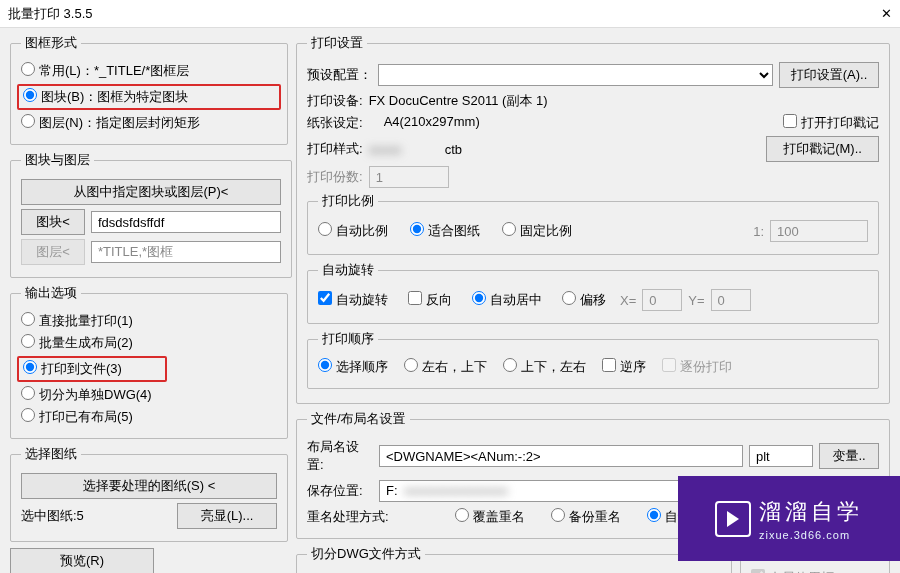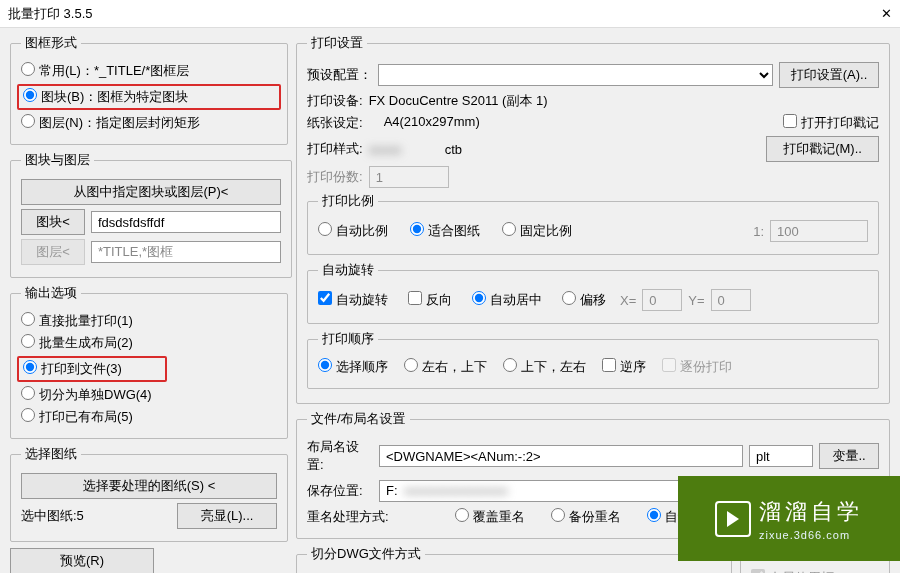--- a/index.html
+++ b/index.html
@@ -15,21 +15,21 @@
 .row { display: flex; align-items: center; gap: 6px; margin: 4px 0; }
 .radio-label, .chk-label { display: flex; gap: 4px; font-size: 13px; }
 input[type=radio], input[type=checkbox] { width: 14px; height: 14px; margin: 0; }
 .btn { background: #e6e6e6; border: 1px solid #999; padding: 3px 0; font-size: 13px; text-align: center; cursor: default; }
 .btn-wide { width: 100%; }
 .txt { background: #fff; border: 1px solid #999; padding: 2px 6px; font-size: 13px; height: 22px; }
 .txt-dis { background: #f0f0f0; border: 1px solid #bbb; padding: 2px 6px; font-size: 13px; height: 22px; color: #888; }
 .red-box { border: 2px solid #d92b2b; border-radius: 2px; padding: 2px 4px; margin: 2px -4px; }
 .blur { filter: blur(4px); color: #777; }
 .right-row { display:flex; align-items:center; gap:6px; margin: 4px 0; }
-.overlay { position: absolute; right: 0; bottom: 12px; width: 222px; height: 85px; background: #4d7c0f; color: #fff; display: flex; align-items: center; justify-content: center; gap: 8px; }
+.overlay { position: absolute; right: 0; bottom: 12px; width: 222px; height: 85px; background: #4c1d95; color: #fff; display: flex; align-items: center; justify-content: center; gap: 8px; }
 .overlay .logo-ring { width: 36px; height: 36px; border: 2px solid #fff; border-radius: 4px; display:flex; align-items:center; justify-content:center; }
 .overlay .tri { width:0; height:0; border-left:12px solid #fff; border-top:8px solid transparent; border-bottom:8px solid transparent; }
 .overlay .txtbig { font-size: 22px; letter-spacing: 4px; }
 .overlay .txtsm { font-size: 11px; letter-spacing: 1px; color: #e6f3fb; margin-top:2px;}
 select.combo { border:1px solid #999; background:#fff; height:22px; }
 .small-gray { color:#888; }
 .disabled-text { color:#999; }
 </style>
 </head>
 <body>

